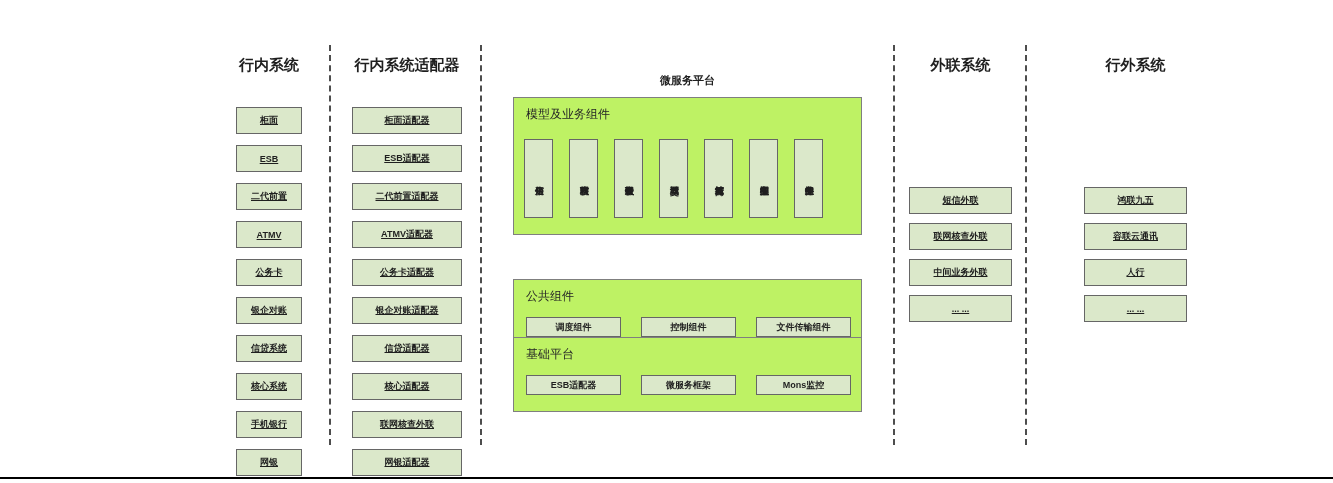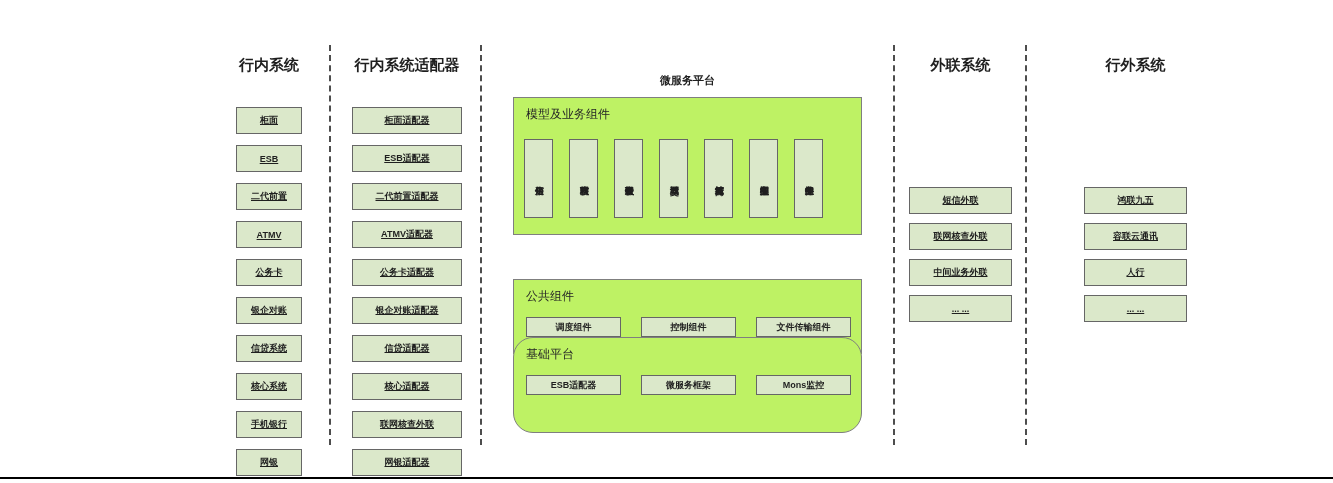--- a/index.html
+++ b/index.html
@@ -110,21 +110,21 @@
 
   <div class="group" style="top:250px;height:75px;margin-top:29px;">
     <div class="group-label">公共组件</div>
     <div class="hrow">
       <div class="hnode">调度组件</div>
       <div class="hnode">控制组件</div>
       <div class="hnode">文件传输组件</div>
     </div>
   </div>
 
-  <div class="group" style="top:337px;height:96px;border-radius:20px;">
+  <div class="group" style="top:337px;height:75px;">
     <div class="group-label">基础平台</div>
     <div class="hrow">
       <div class="hnode">ESB适配器</div>
       <div class="hnode">微服务框架</div>
       <div class="hnode">Mons监控</div>
     </div>
   </div>
 
   <div class="dash" style="left:893px;"></div>
 

